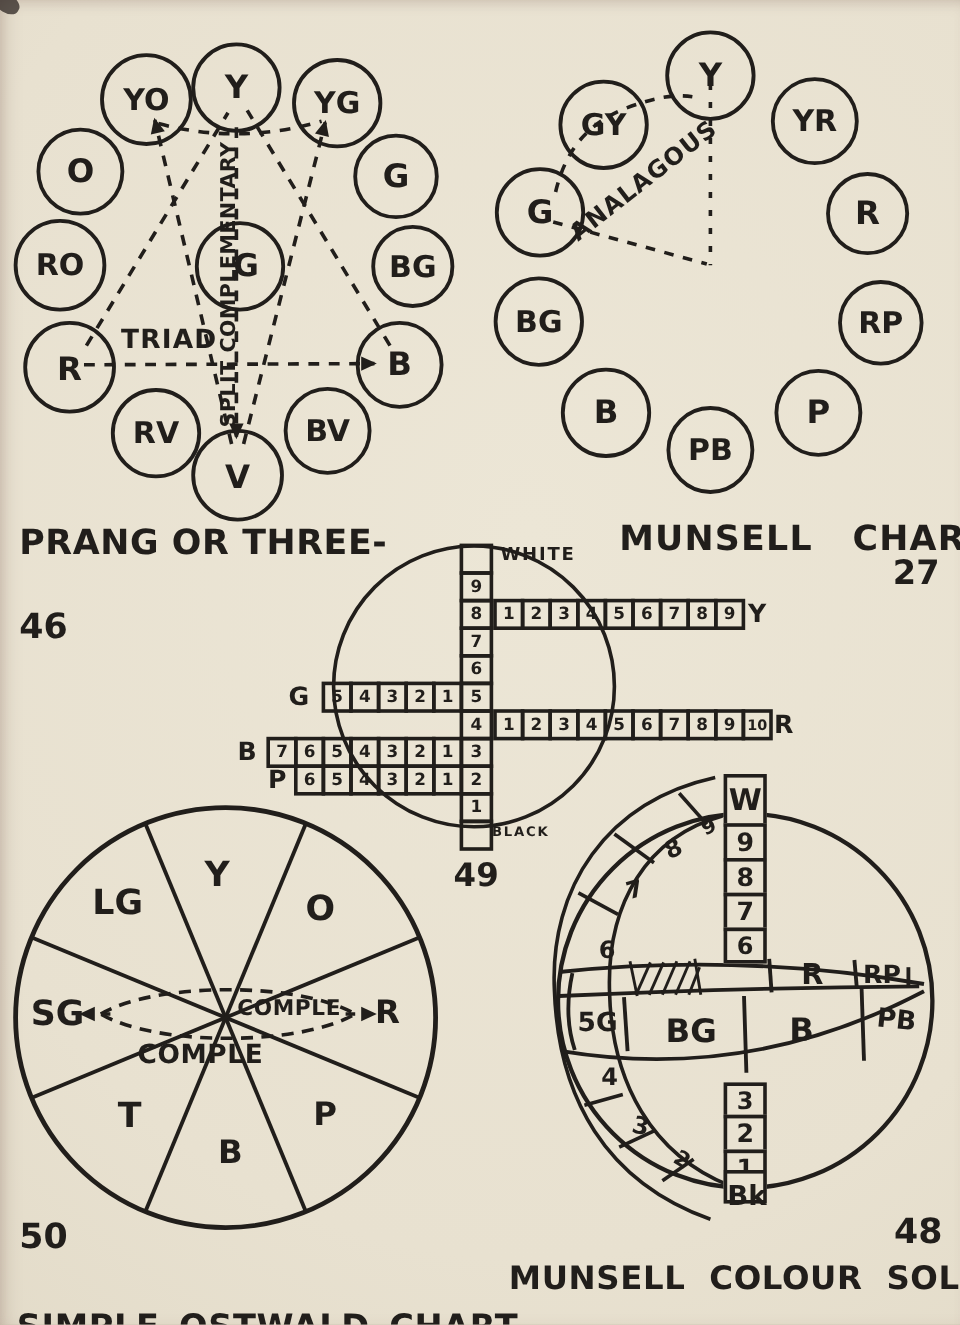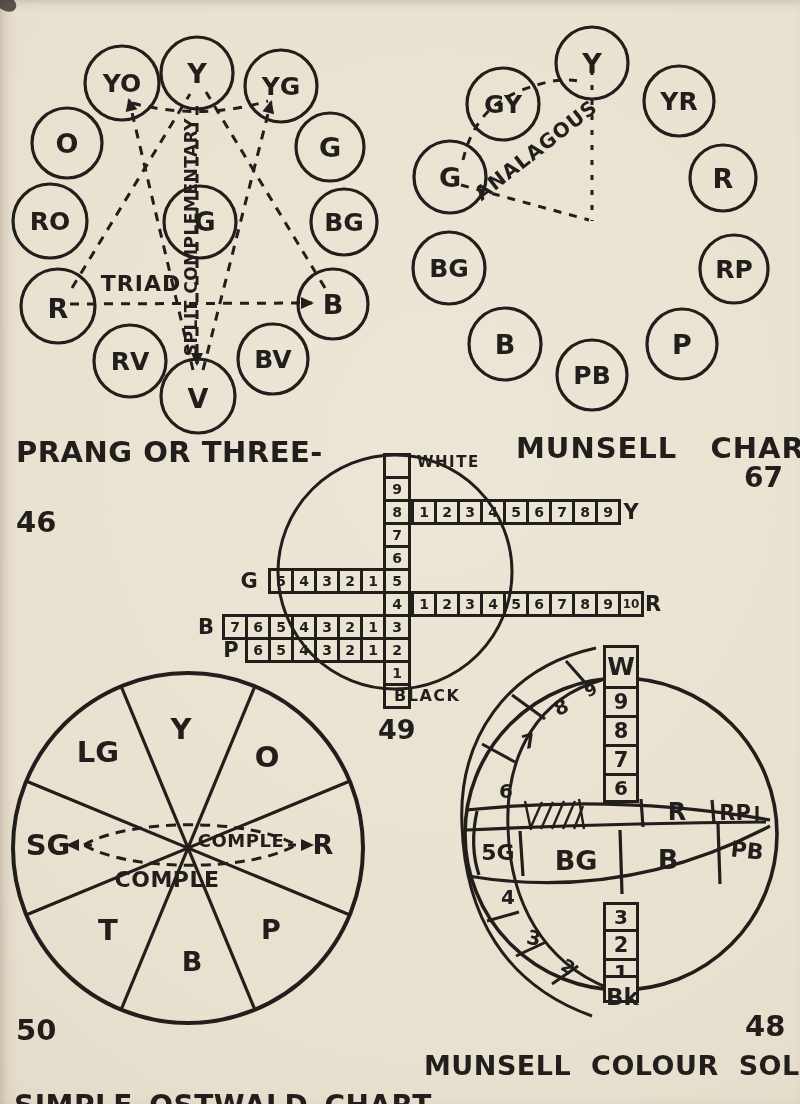--- a/index.html
+++ b/index.html
@@ -213,24 +213,24 @@
   <div class="lbl" style="left:723px;top:178px;font-size:27px;">R</div>
   <div class="lbl" style="left:734px;top:269px;font-size:25px;">RP</div>
   <div class="lbl" style="left:682px;top:344px;font-size:27px;">P</div>
   <div class="lbl" style="left:592px;top:375px;font-size:25px;">PB</div>
   <div class="lbl" style="left:505px;top:344px;font-size:27px;">B</div>
   <div class="lbl" style="left:449px;top:268px;font-size:25px;">BG</div>
   <div class="lbl" style="left:450px;top:177px;font-size:27px;">G</div>
   <div class="lbl" style="left:503px;top:104px;font-size:25px;">GY</div>
   <div class="lbl" style="left:536px;top:150px;font-size:20px;letter-spacing:1px;transform:translate(-50%,-50%) rotate(-38deg);">ANALAGOUS</div>
   <div class="cap" style="left:516px;top:434px;font-size:29px;word-spacing:22px;letter-spacing:1px;">MUNSELL CHART</div>
-  <div class="cap" style="left:744px;top:464px;font-size:28px;">67</div>
+  <div class="cap" style="left:744px;top:464px;font-size:28px;">27</div>
 
   <div class="cap" style="left:417px;top:455px;font-size:15px;letter-spacing:1.5px;">WHITE</div>
-  <div class="cap" style="left:394px;top:688px;font-size:16px;letter-spacing:1.5px;">BLACK</div>
+  <div class="cap" style="left:410px;top:688px;font-size:11px;letter-spacing:1.5px;">BLACK</div>
   <div class="lbl" style="left:631px;top:512px;font-size:21px;">Y</div>
   <div class="lbl" style="left:653px;top:604px;font-size:21px;">R</div>
   <div class="lbl" style="left:249px;top:581px;font-size:21px;">G</div>
   <div class="lbl" style="left:206px;top:627px;font-size:21px;">B</div>
   <div class="lbl" style="left:231px;top:650px;font-size:21px;">P</div>
   <div class="cap" style="left:378px;top:716px;font-size:27px;">49</div>
 
   <div class="lbl" style="left:181px;top:729px;font-size:29px;">Y</div>
   <div class="lbl" style="left:267px;top:757px;font-size:29px;">O</div>
   <div class="lbl" style="left:323px;top:844px;font-size:27px;">R</div>

